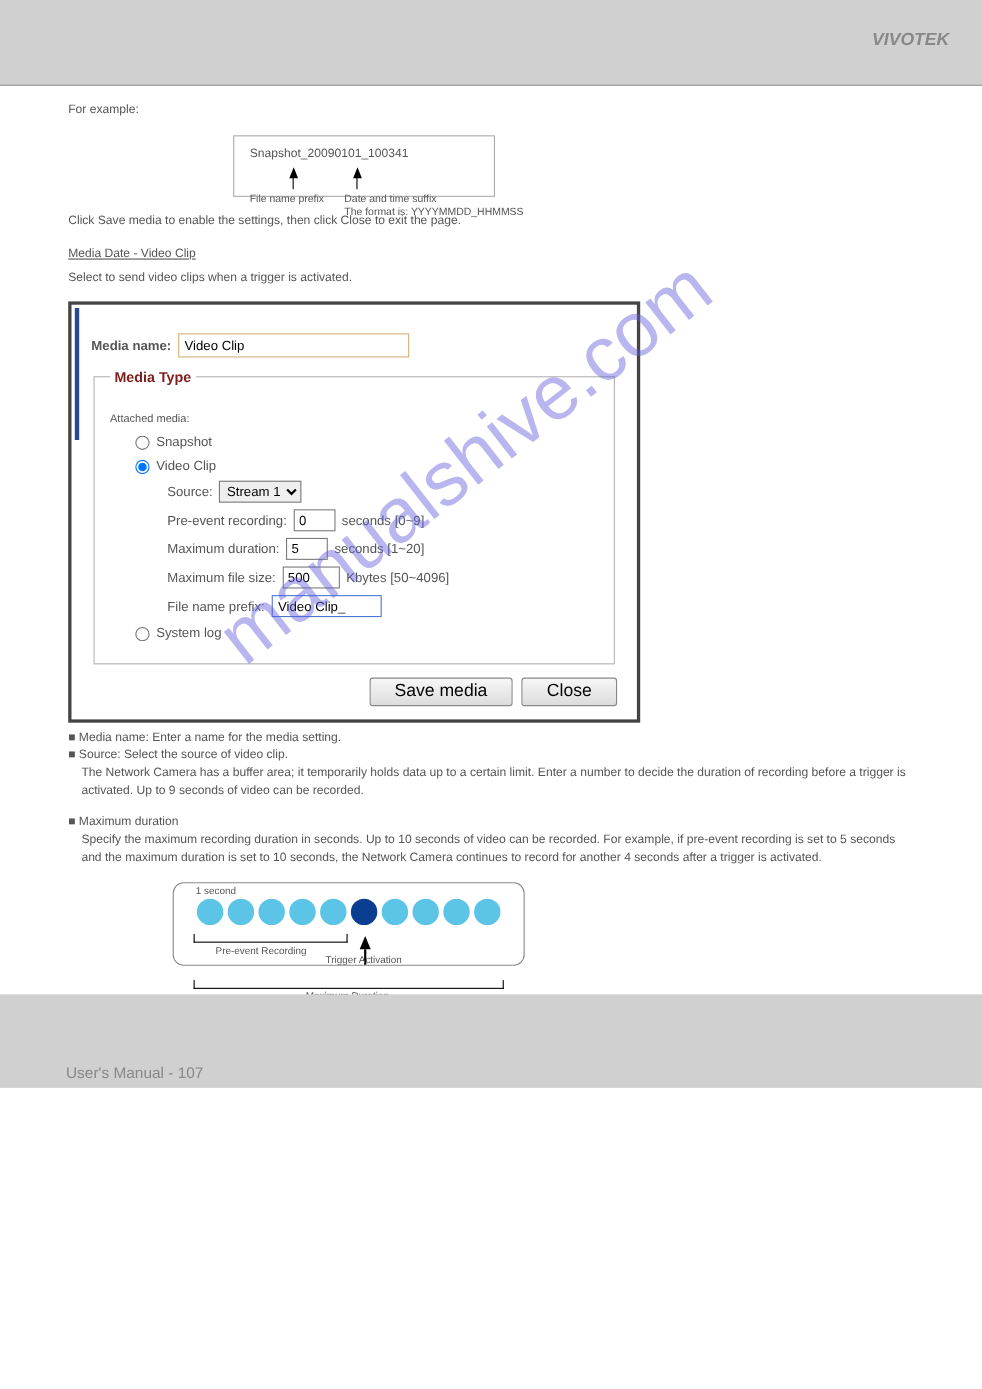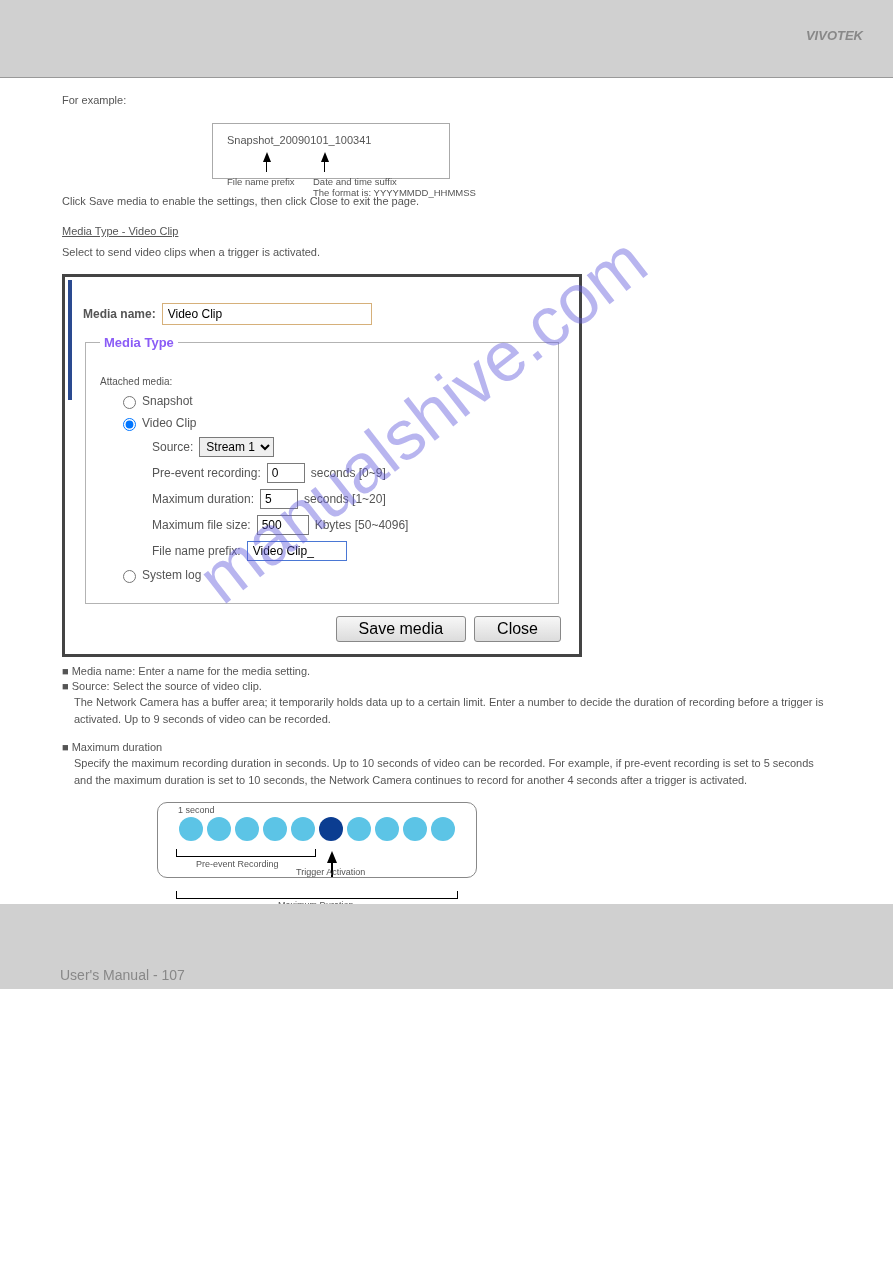--- a/index.html
+++ b/index.html
@@ -14,21 +14,21 @@
   .header-bar {
     background: #d0d0d0;
     height: 78px;
     border-bottom: 1px solid #999;
     position: relative;
   }
   .header-right {
     position: absolute;
     right: 30px;
     top: 28px;
-    font-size: 13px;
+    font-size: 16px;
     font-weight: bold;
     color: #888;
     font-style: italic;
   }
   .content {
     padding: 0 62px;
   }
   .para { margin: 14px 0; line-height: 1.5; }
   .filename-box {
     border: 1px solid #aaa;
@@ -76,21 +76,21 @@
     padding: 3px 5px;
     font-size: 12px;
     font-family: inherit;
   }
   fieldset {
     border: 1px solid #b3b3b3;
     margin-top: 10px;
     padding: 10px 14px 14px 14px;
   }
   legend {
-    color: #8b5cf6;
+    color: #7f1d1d;
     font-weight: bold;
     font-size: 13px;
     padding: 0 4px;
   }
   .radio-row { display: flex; align-items: center; margin: 6px 0 6px 18px; font-size: 12px; }
   .radio-row input[type=radio] { margin-right: 6px; }
   .sub-group { margin-left: 52px; }
   .sub-row {
     display: flex;
     align-items: center;
@@ -217,21 +217,21 @@
       <span class="arrow-stem" style="left:53px; top:36px;"></span>
       <span class="arrow-up" style="left:108px; top:28px;"></span>
       <span class="arrow-stem" style="left:111px; top:36px;"></span>
       <span class="small-lbl" style="left:14px; top:52px;">File name prefix</span>
       <span class="small-lbl" style="left:100px; top:52px; white-space:pre; line-height:1.2;">Date and time suffix
 The format is: YYYYMMDD_HHMMSS</span>
     </div>
 
     <p class="para">Click Save media to enable the settings, then click Close to exit the page.</p>
 
-    <p class="para underline" style="font-weight:normal;">Media Type - Video Clip</p>
+    <p class="para underline" style="font-weight:normal;">Media Date - Video Clip</p>
     <p class="para" style="margin-top:-10px;">Select to send video clips when a trigger is activated.</p>
 
     <div class="dialog">
       <div class="blue-edge"></div>
 
       <div class="row">
         <span class="lbl-bold">Media name:</span>
         <input class="txt" style="width: 210px;" type="text" value="Video Clip">
       </div>
 

